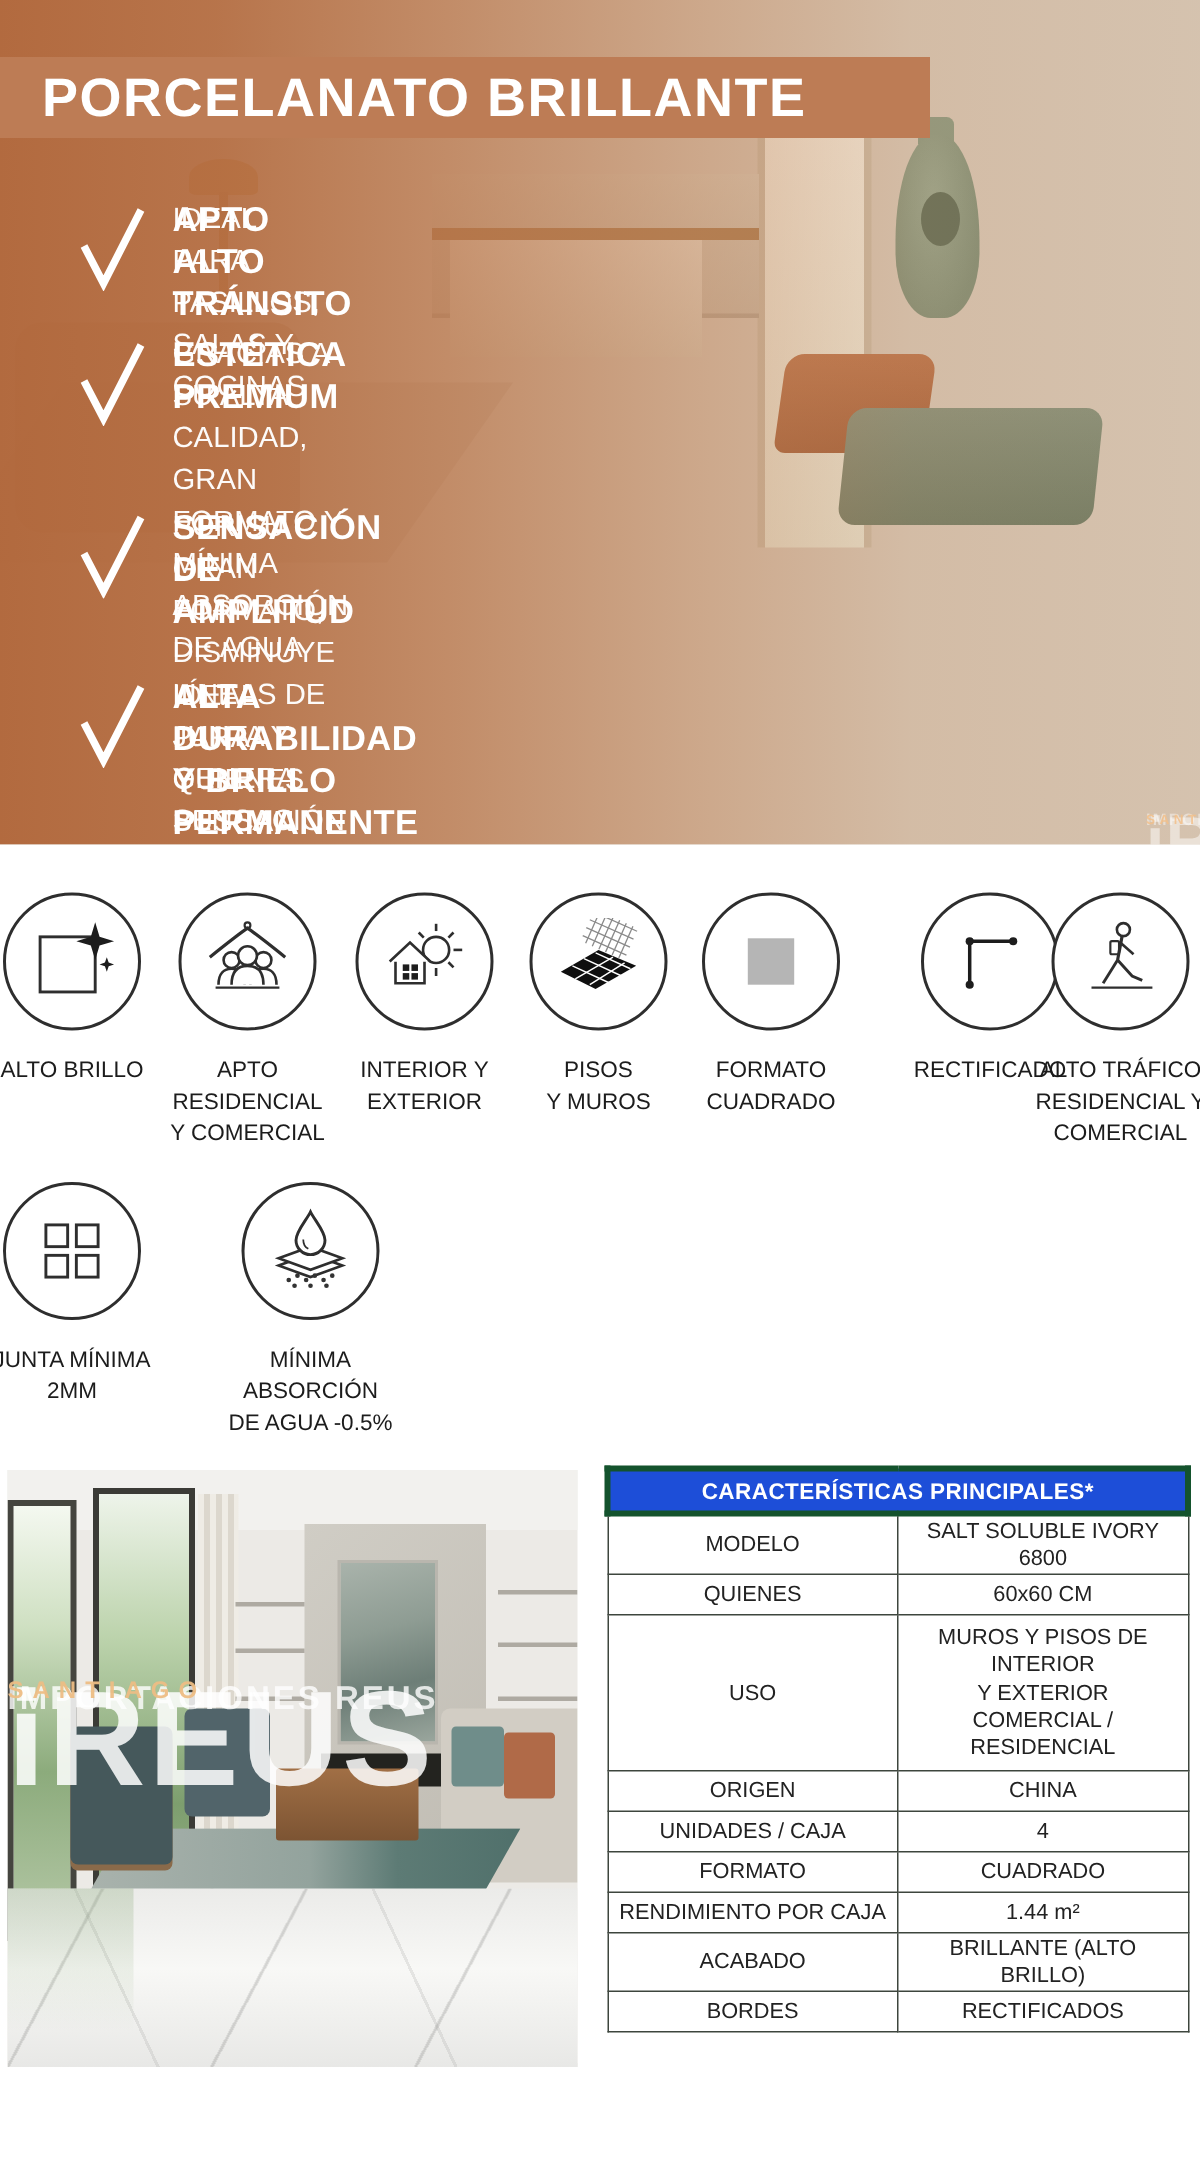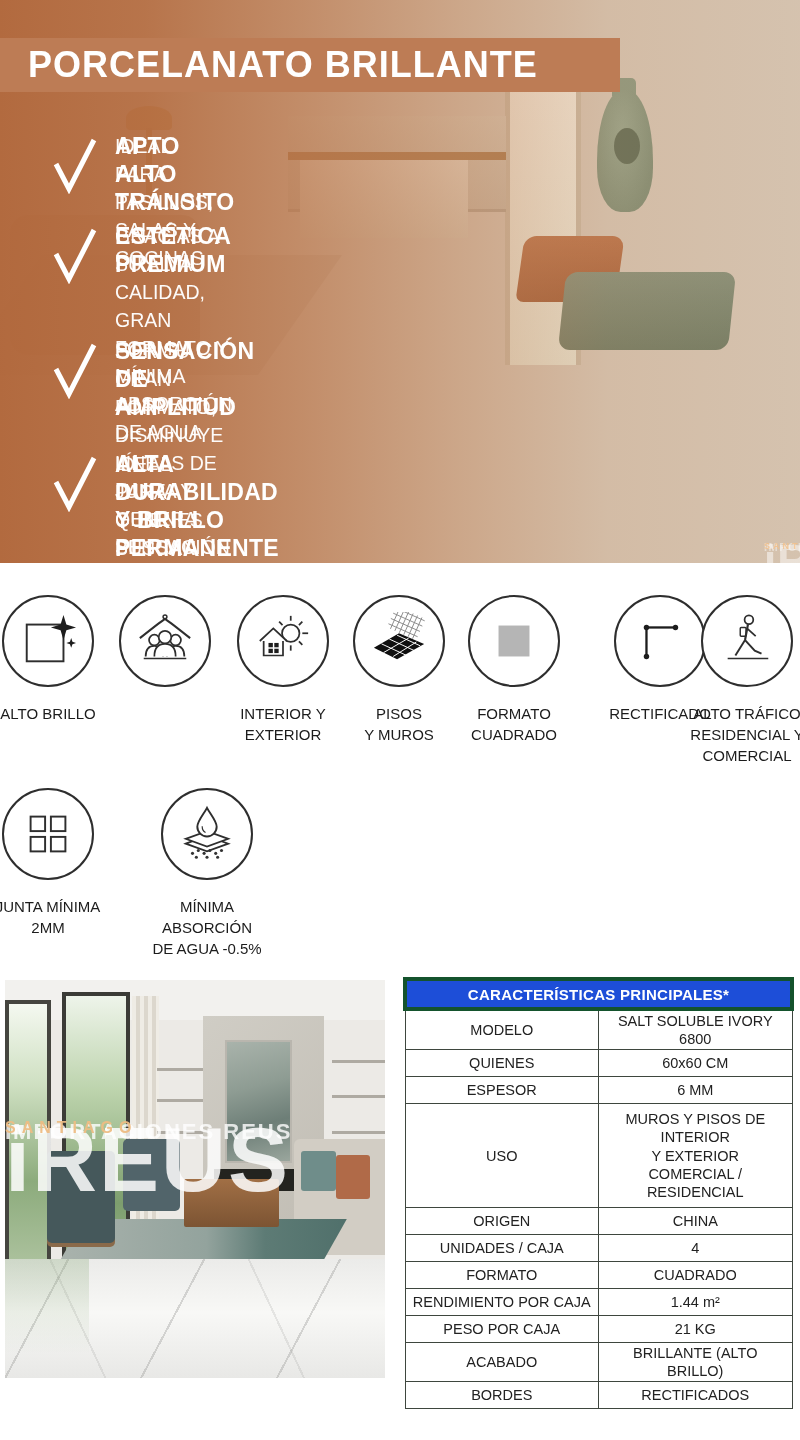--- a/index.html
+++ b/index.html
@@ -207,20 +207,23 @@
         <circle cx="30" cy="5" r="2" fill="none" stroke="#2e2e2e" stroke-width="1.5"></circle>
         <circle cx="19" cy="29" r="5.5" fill="#fff" stroke="#2e2e2e" stroke-width="1.8"></circle>
         <path d="M10 46 C10 38 14 35 19 35 C24 35 28 38 28 46" fill="#fff" stroke="#2e2e2e" stroke-width="1.8"></path>
         <circle cx="41" cy="29" r="5.5" fill="#fff" stroke="#2e2e2e" stroke-width="1.8"></circle>
         <path d="M32 46 C32 38 36 35 41 35 C46 35 50 38 50 46" fill="#fff" stroke="#2e2e2e" stroke-width="1.8"></path>
         <circle cx="30" cy="26" r="6.5" fill="#fff" stroke="#2e2e2e" stroke-width="1.8"></circle>
         <path d="M19 46 C19 36 24 33 30 33 C36 33 41 36 41 46" fill="#fff" stroke="#2e2e2e" stroke-width="1.8"></path>
         <line x1="8" y1="48" x2="52" y2="48" stroke="#2e2e2e" stroke-width="1.5"></line>
       </svg>
     </div>
+    <div class="icon-label">APTO
+RESIDENCIAL
+Y COMERCIAL</div>
   </div>
 
   <div class="icon-item" style="left:223px;top:595px;">
     <div class="icon-circle">
       <svg width="58" height="58" viewBox="0 0 60 60">
         <circle cx="38" cy="22" r="9" fill="none" stroke="#2e2e2e" stroke-width="1.8"></circle>
         <line x1="38" y1="4" x2="38" y2="9" stroke="#2e2e2e" stroke-width="1.8"></line>
         <line x1="50" y1="10" x2="46.5" y2="13.5" stroke="#2e2e2e" stroke-width="1.8"></line>
         <line x1="56" y1="22" x2="50" y2="22" stroke="#2e2e2e" stroke-width="1.8"></line>
         <line x1="50" y1="34" x2="46.5" y2="30.5" stroke="#2e2e2e" stroke-width="1.8"></line>
@@ -384,24 +387,20 @@
     <tbody>
       <tr>
         <td class="c-label">MODELO</td>
         <td>SALT SOLUBLE IVORY 6800</td>
       </tr>
       <tr>
         <td class="c-label">QUIENES</td>
         <td>60x60 CM</td>
       </tr>
       <tr>
-        <td class="c-label">ESPESOR</td>
-        <td>6 MM</td>
-      </tr>
-      <tr>
         <td class="c-label">USO</td>
         <td class="multiline">MUROS Y PISOS DE INTERIOR
 Y EXTERIOR
 COMERCIAL / RESIDENCIAL</td>
       </tr>
       <tr>
         <td class="c-label">ORIGEN</td>
         <td>CHINA</td>
       </tr>
       <tr>
@@ -410,24 +409,20 @@
       </tr>
       <tr>
         <td class="c-label">FORMATO</td>
         <td>CUADRADO</td>
       </tr>
       <tr>
         <td class="c-label">RENDIMIENTO POR CAJA</td>
         <td>1.44 m²</td>
       </tr>
       <tr>
-        <td class="c-label">PESO POR CAJA</td>
-        <td>21 KG</td>
-      </tr>
-      <tr>
         <td class="c-label">ACABADO</td>
         <td>BRILLANTE (ALTO BRILLO)</td>
       </tr>
       <tr>
         <td class="c-label">BORDES</td>
         <td>RECTIFICADOS</td>
       </tr>
     </tbody>
   </table>
 

